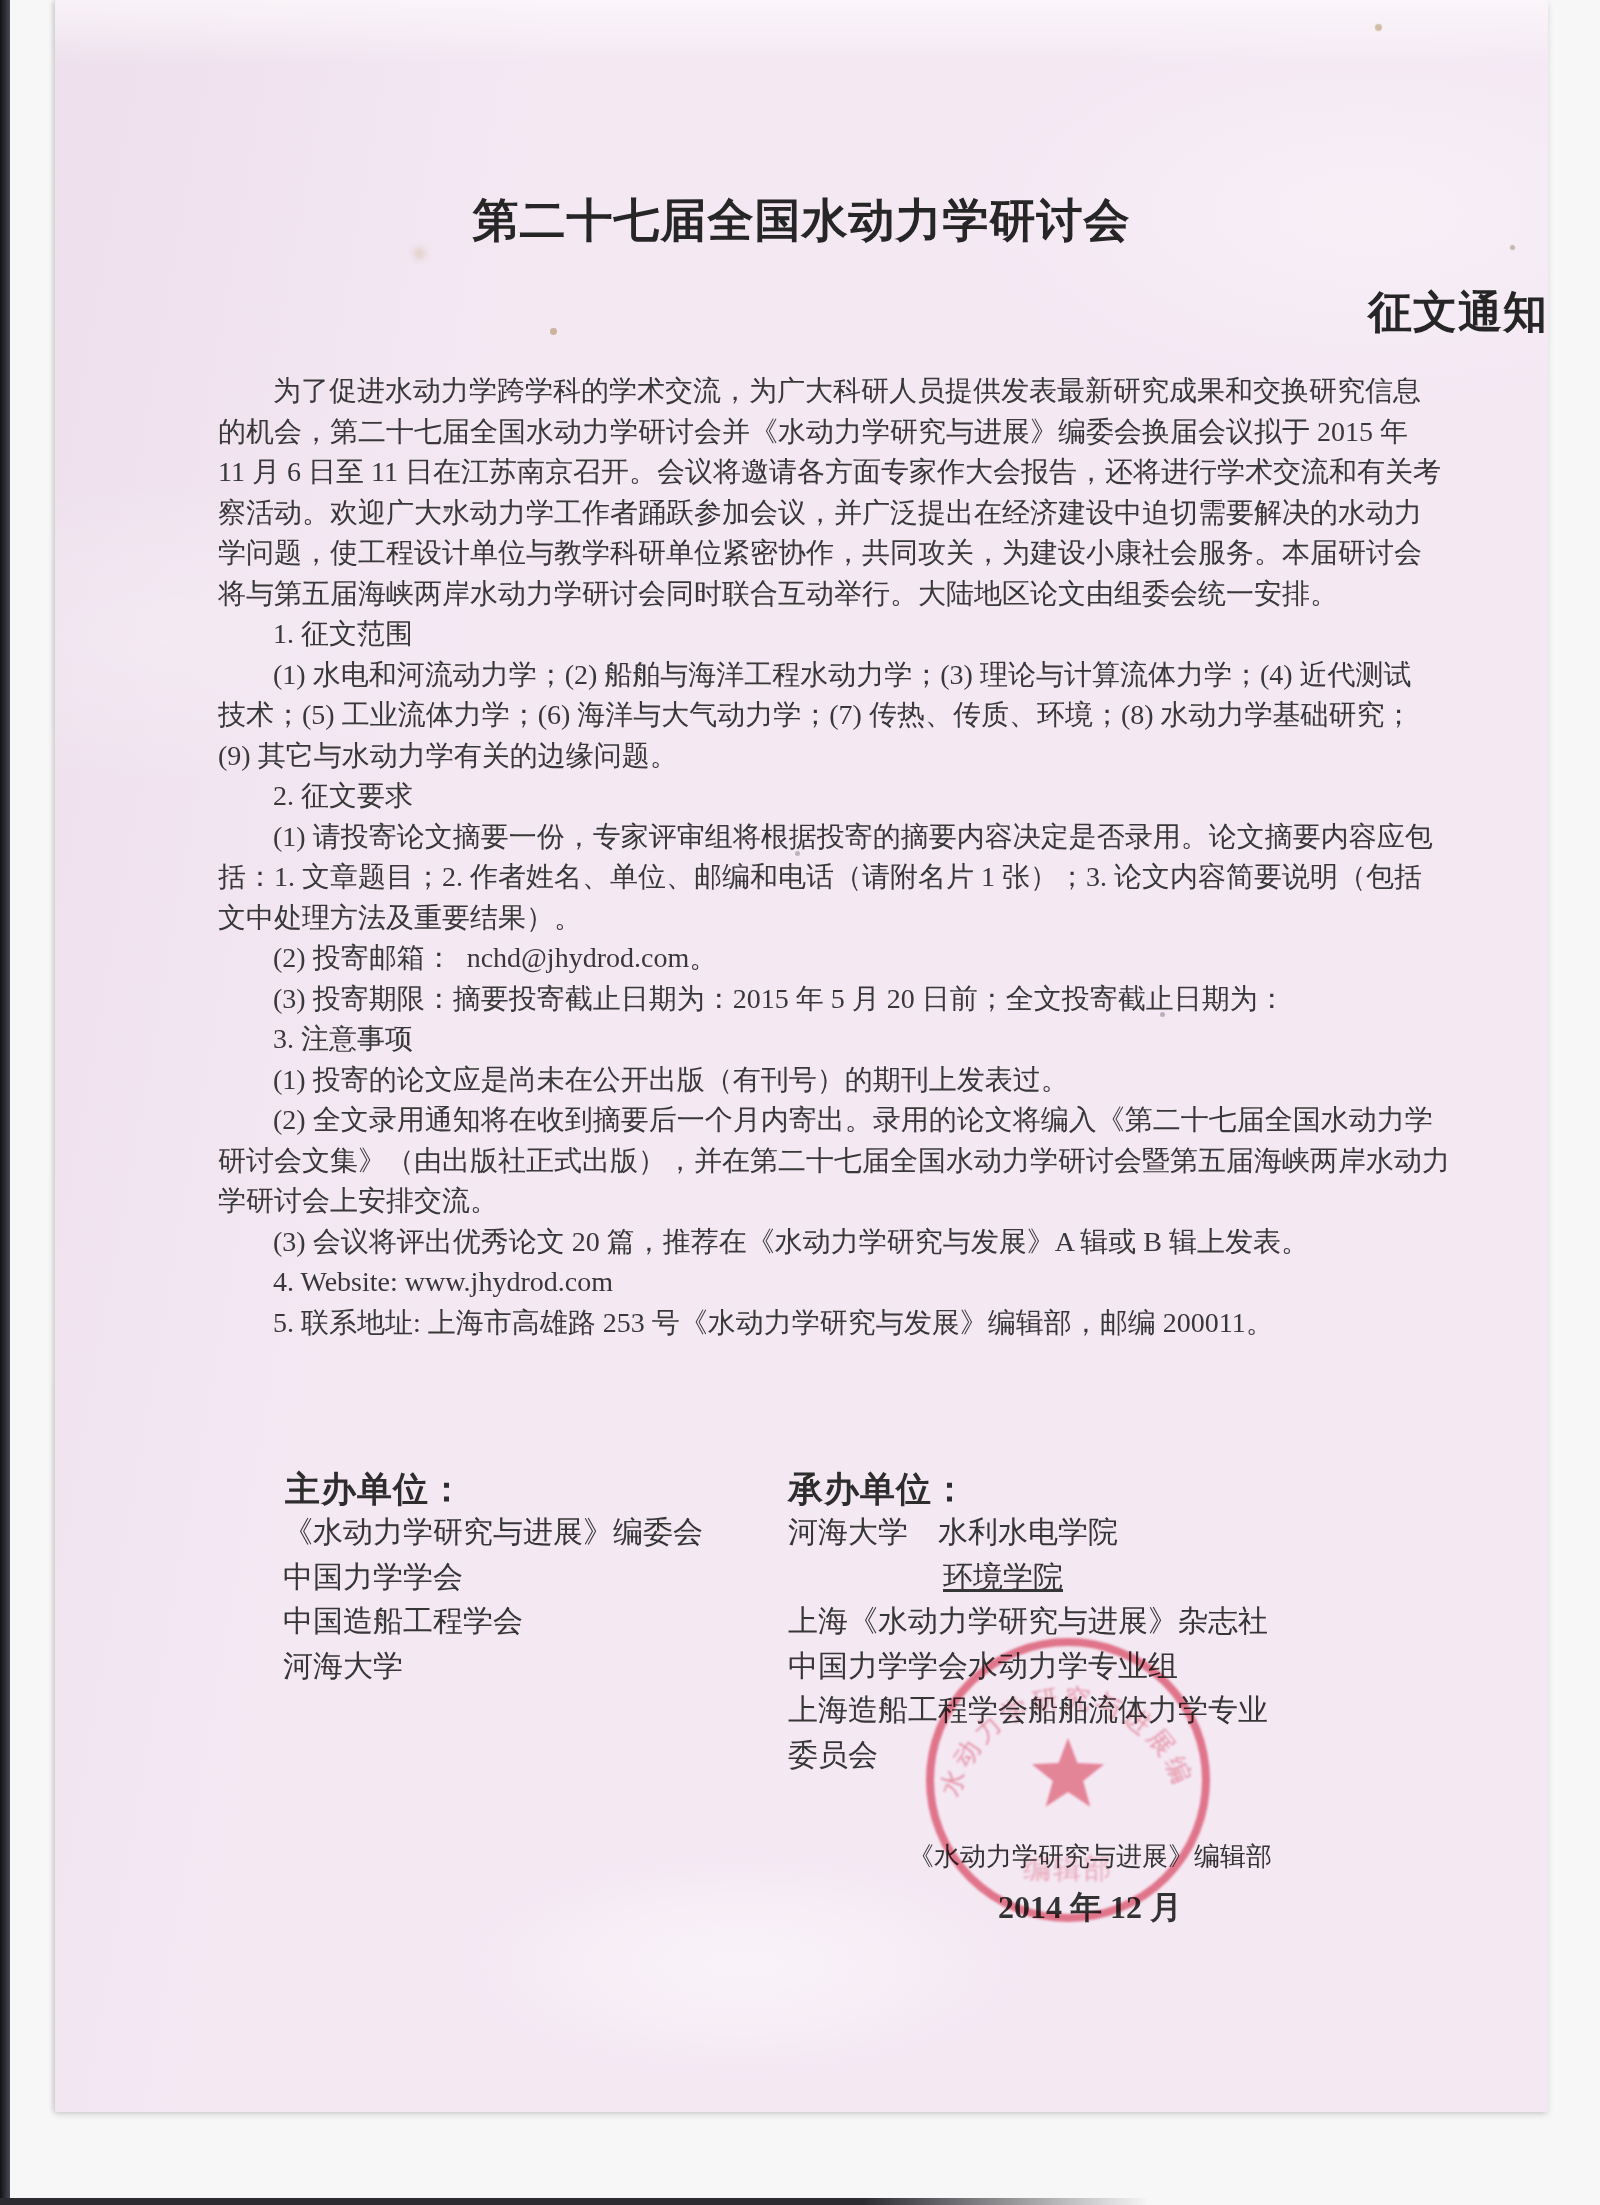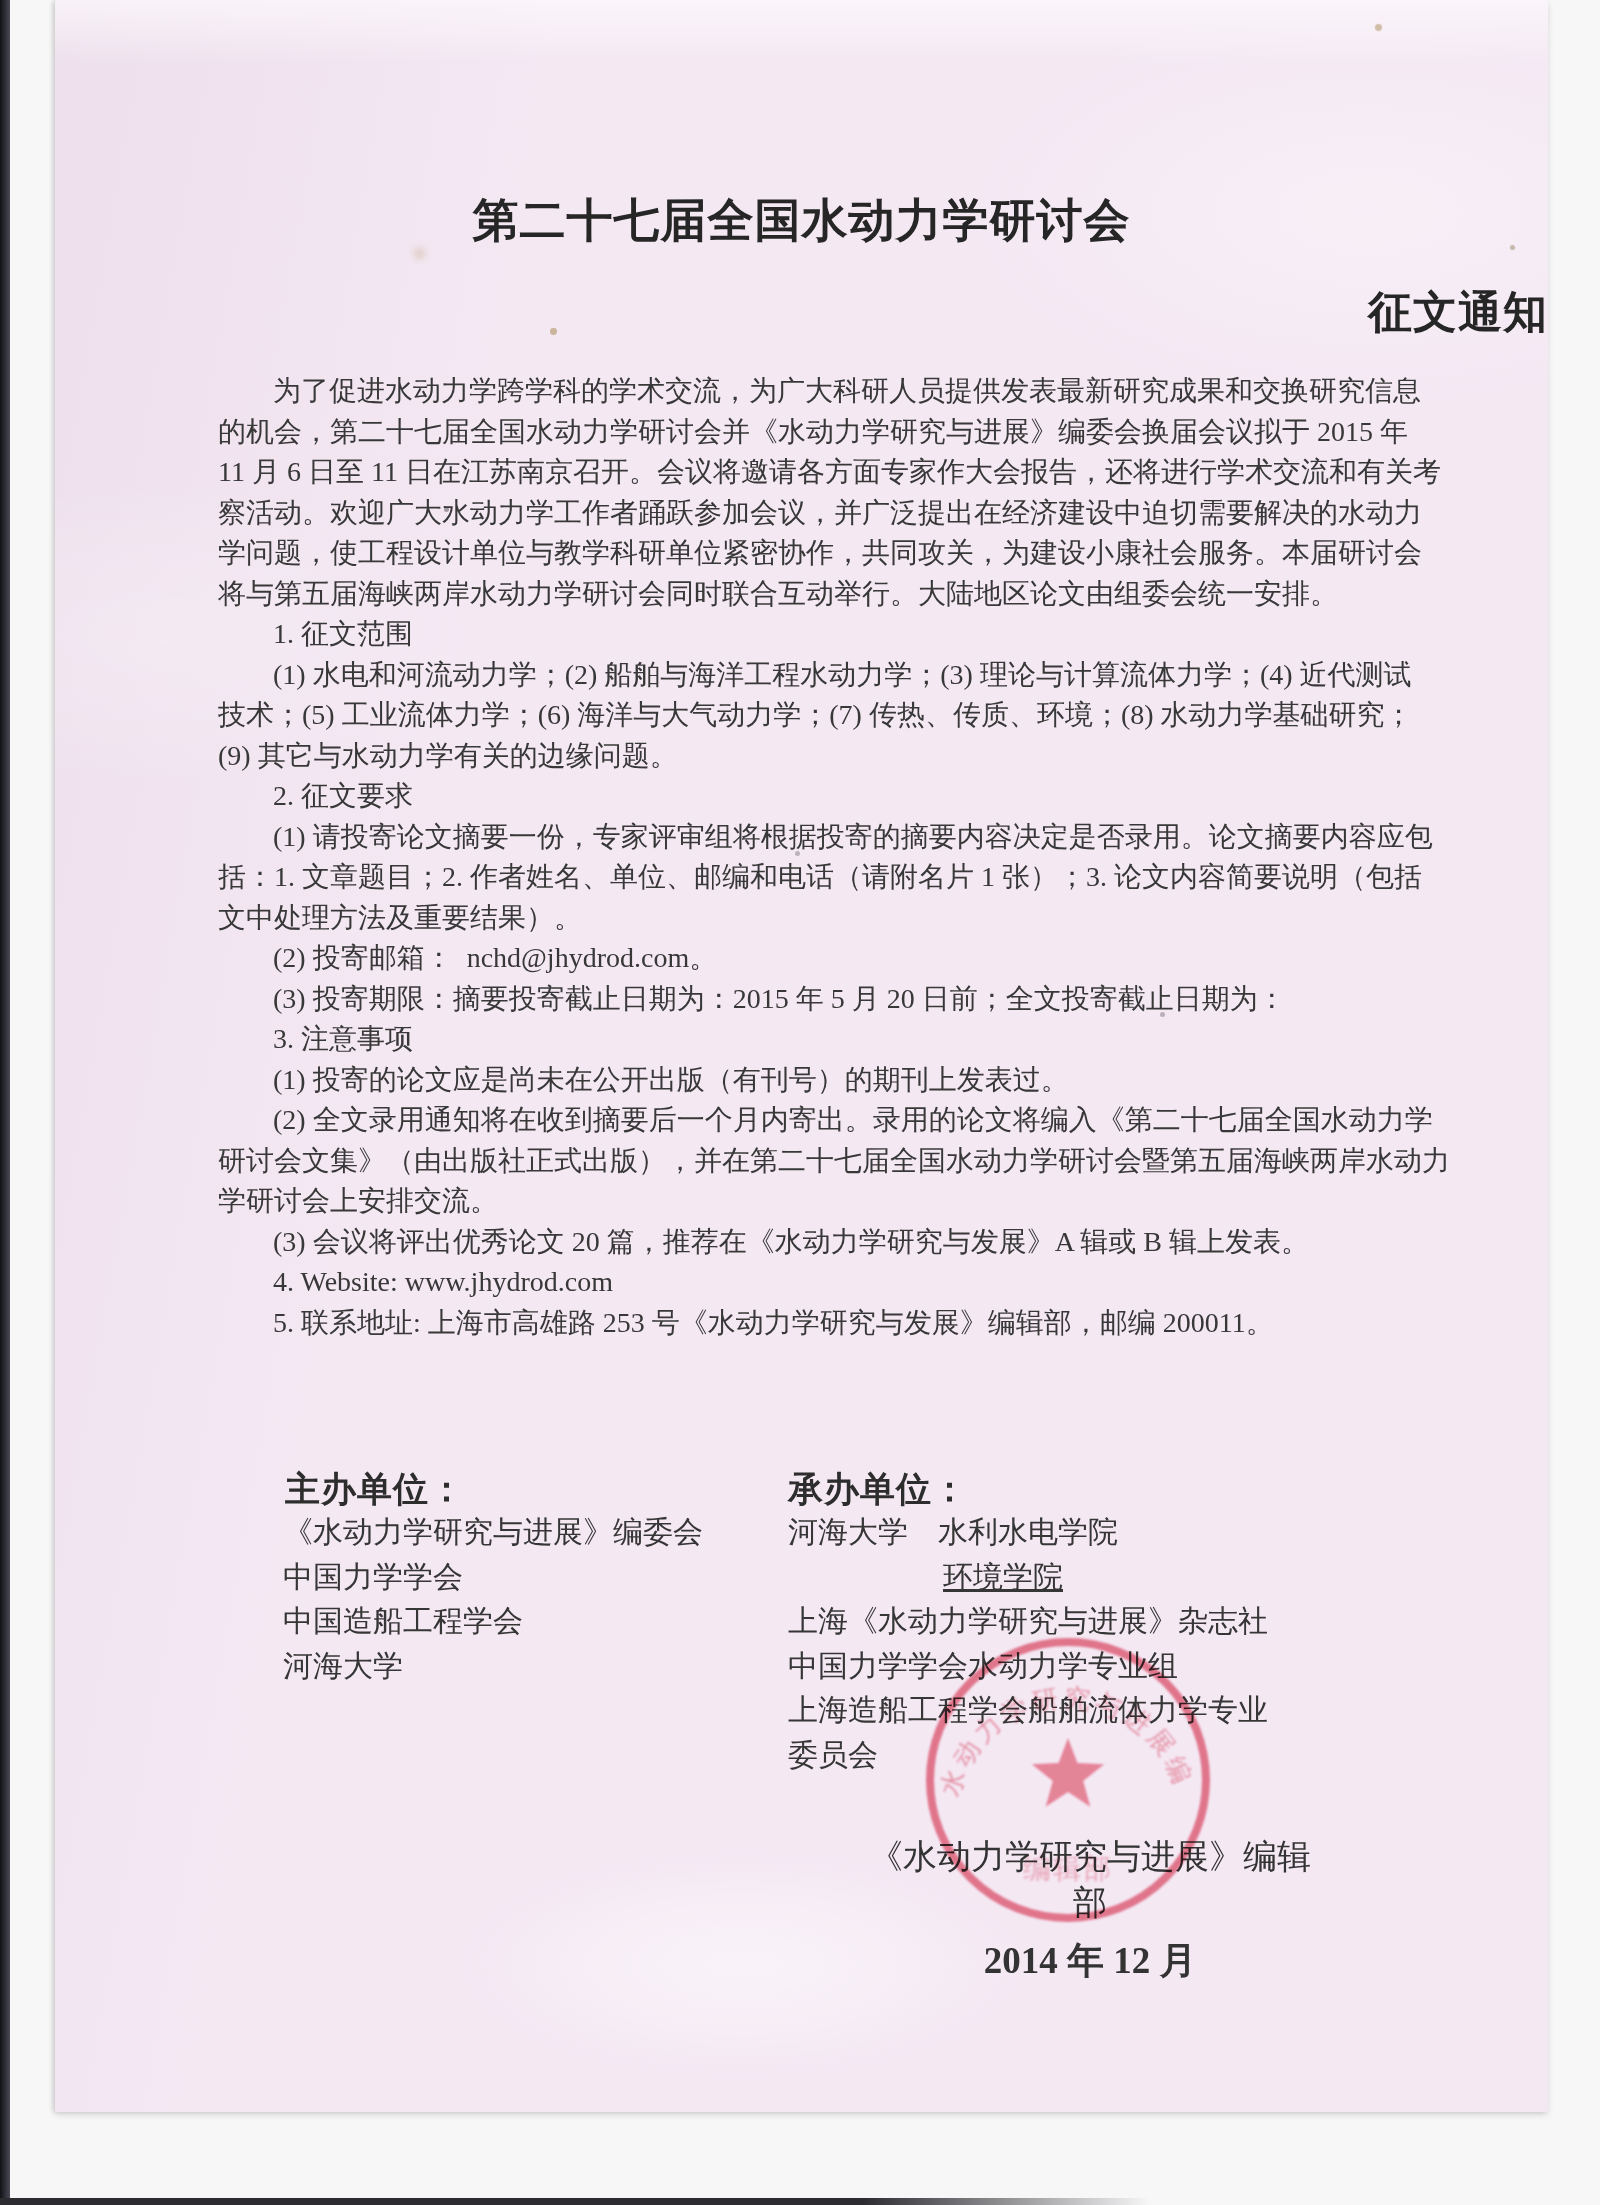--- a/index.html
+++ b/index.html
@@ -50,22 +50,22 @@
     font-weight:bold; font-size:35px; color:#2d2d2d; letter-spacing:1px; }
   .org-h.host { left:230px; top:1466px; }
   .org-h.undertaker { left:733px; top:1466px; }
   .org-items { position:absolute; font-size:30px; line-height:44.5px; color:#363636; }
   .org-items.host { left:228px; top:1510px; }
   .org-items.undertaker { left:733px; top:1510px; }
   .org-item { white-space:pre-wrap; }
   .org-item.indented { padding-left:155px;text-decoration:underline; }
   
   .signature { position:absolute; left:810px; top:1834px; width:450px; text-align:center; color:#333; }
-  .sig-l1 { font-size:34px; line-height:46px;text-align:center; }
-  .sig-l2 { font-size:37px; line-height:46px; font-weight:bold; margin-top:12px; }
+  .sig-l1 { font-size:26px; line-height:46px;text-align:center; }
+  .sig-l2 { font-size:32px; line-height:46px; font-weight:bold; margin-top:4px; }
   
   .stamp { position:absolute; left:865px; top:1634px; width:296px; height:296px;
     mix-blend-mode:multiply; opacity:.92; }
 </style>
 </head>
 <body>
 
 <div class="edge-dark-left"></div>
 <div class="edge-dark-bottom"></div>
 

